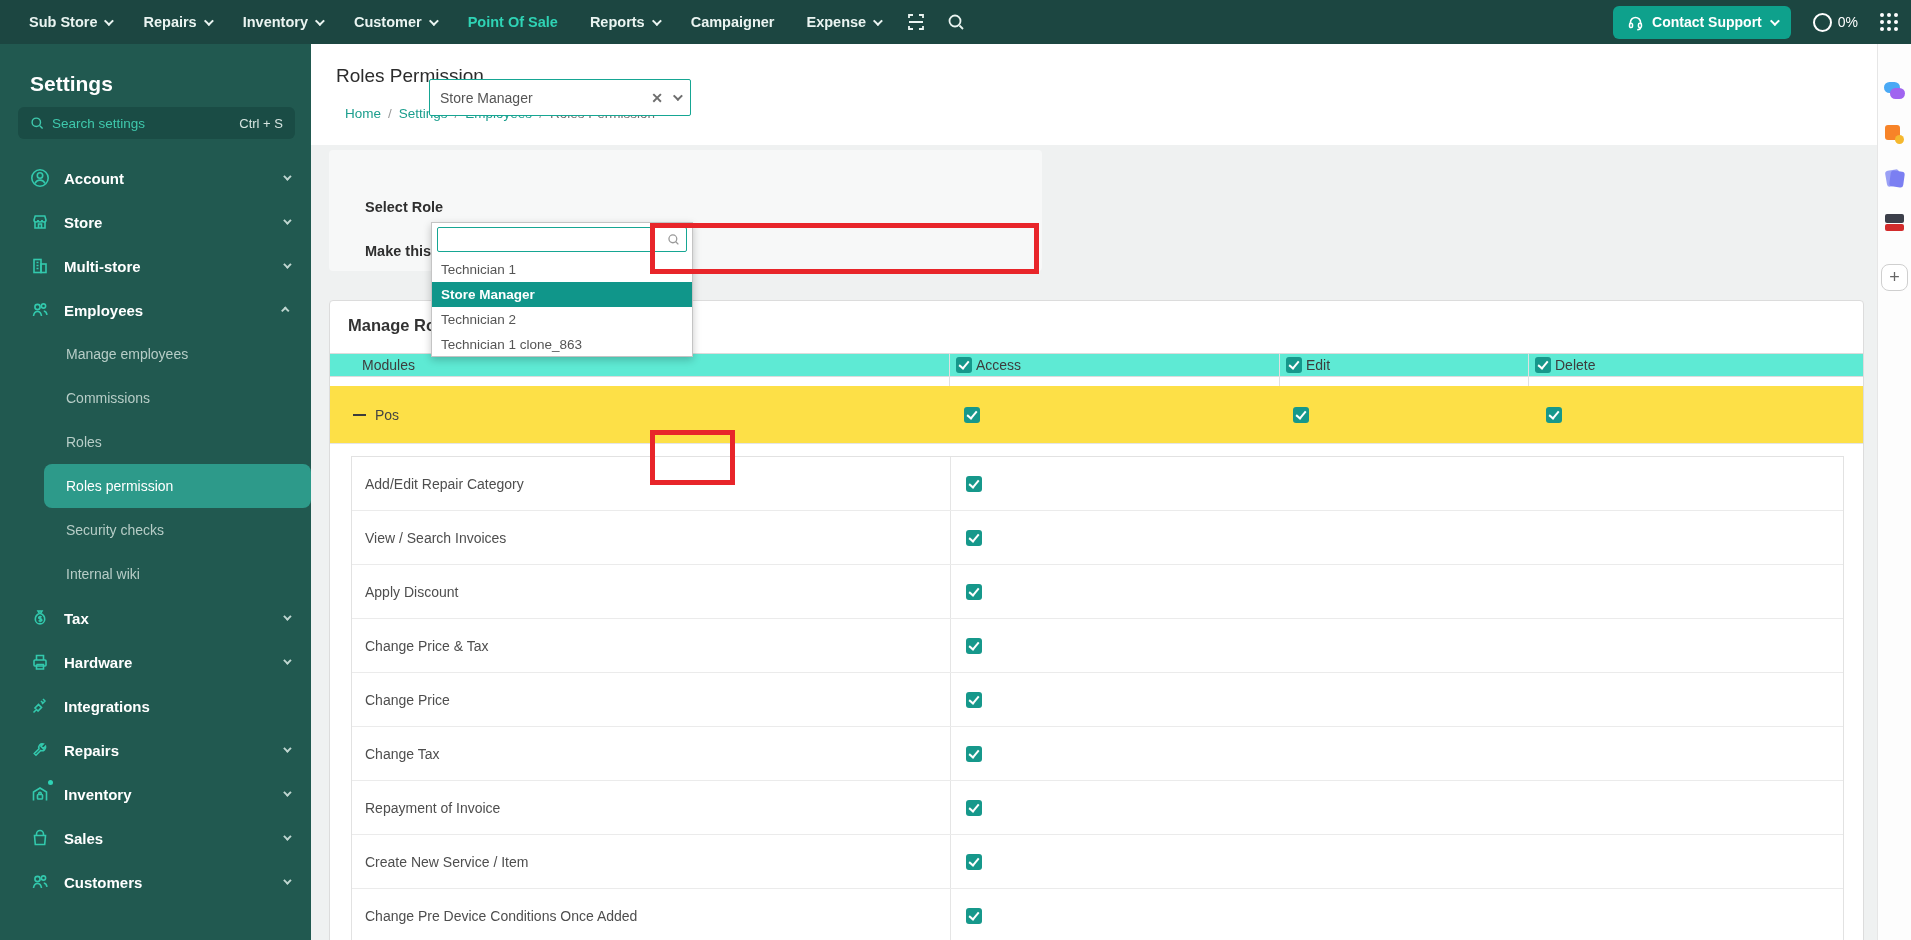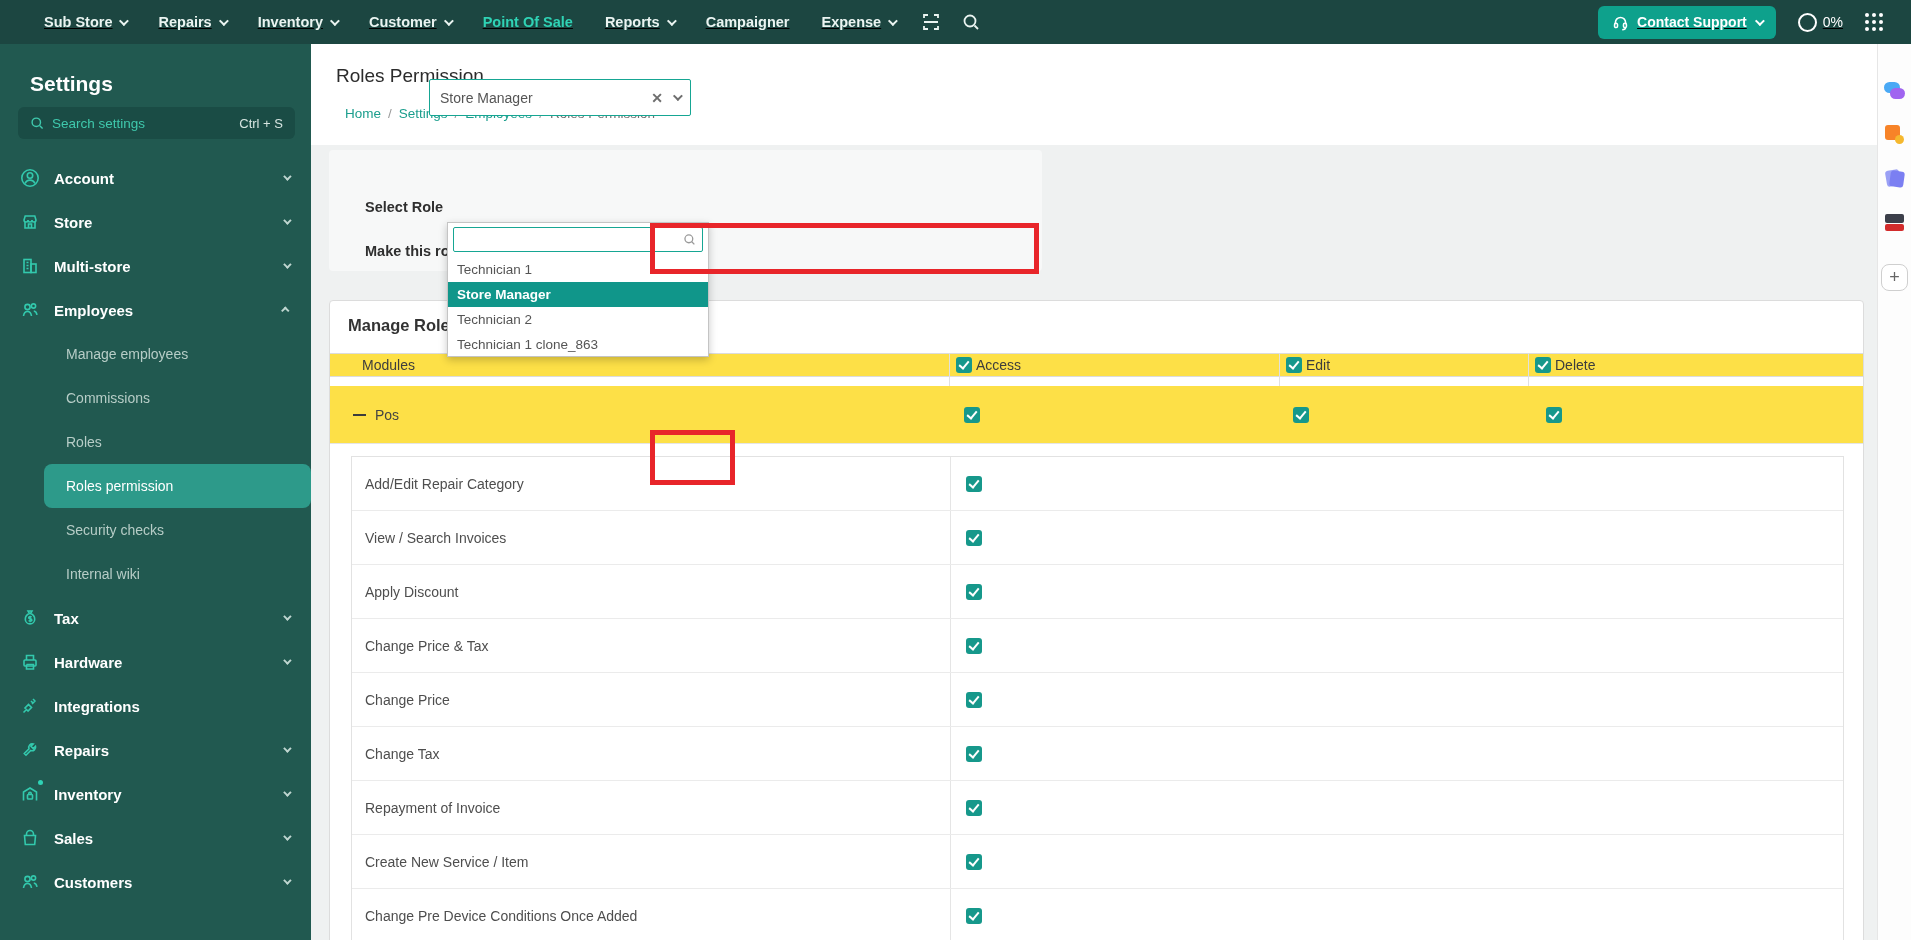--- a/index.html
+++ b/index.html
@@ -1,20 +1,20 @@
 <!DOCTYPE html>
 <html><head>
 <meta charset="utf-8">
 <style>
   * { margin:0; padding:0; box-sizing:border-box; }
   html,body { width:1911px; height:940px; overflow:hidden; font-family:"Liberation Sans", sans-serif; background:#eff1f1; }
   .app { position:relative; width:1911px; height:940px; }
 
   
-  .topnav { position:absolute; top:0; left:0; width:1911px; height:44px; background:#1c4641; display:flex; align-items:center; padding:0 28px; z-index:60;text-decoration:underline; }
+  .topnav { position:absolute; top:0; left:0; width:1911px; height:44px; background:#1c4641; display:flex; align-items:center; padding:0 13px; z-index:60; }
   .nav-item { display:flex; align-items:center; gap:7px; color:#eaf4f1; font-size:14.5px; font-weight:600; padding:0 16px; cursor:pointer; white-space:nowrap; }
   .nav-item.active { color:#2fd3b5; }
   .caret { width:7px; height:7px; border-right:2px solid currentColor; border-bottom:2px solid currentColor; transform:rotate(45deg) translateY(-2px); display:inline-block; }
   .caret.up { transform:rotate(-135deg) translateY(-1px); }
   .nav-icons { display:flex; align-items:center; gap:20px; margin-left:10px; }
   .nav-svg { width:20px; height:20px; stroke:#eaf4f1; fill:none; stroke-width:1.8; cursor:pointer; }
   .topnav-right { margin-left:auto; display:flex; align-items:center; gap:22px; }
   .support-btn { display:flex; align-items:center; gap:8px; background:#0ea18c; color:#fff; font-size:14px; font-weight:600; padding:8px 14px; border-radius:6px; border:none; cursor:pointer; }
   .support-btn .caret { border-color:#fff; }
   .usage { display:flex; align-items:center; gap:6px; color:#fff; font-size:14px; }
@@ -23,21 +23,21 @@
   .grid-icon i { width:4px; height:4px; background:#fff; border-radius:50%; }
 
   
   .sidebar { position:absolute; top:44px; left:0; width:311px; height:896px; background:#215950; overflow:hidden; }
   .sb-title { color:#fff; font-size:21px; font-weight:700; padding:28px 0 0 30px; }
   .sb-search { position:absolute; left:18px; right:16px; top:63px; height:32px; background:#1a4c45; border-radius:6px; display:flex; align-items:center; padding:0 12px; gap:8px; cursor:text; }
   .sb-search .q { width:14px; height:14px; stroke:#3fc9ad; fill:none; stroke-width:2; }
   .sb-search .ph { color:#3fc9ad; font-size:13.5px; flex:1; }
   .sb-search .kbd { color:#d7e5e1; font-size:13px; }
   .sb-nav { position:absolute; top:112px; left:0; right:0; }
-  .sb-item { height:44px; display:flex; align-items:center; gap:14px; padding:0 22px 0 20px; color:#fff; font-size:15px; font-weight:600; cursor:pointer; }
+  .sb-item { height:44px; display:flex; align-items:center; gap:14px; padding:0 22px 0 30px; color:#fff; font-size:15px; font-weight:600; cursor:pointer; }
   .sb-item svg { width:20px; height:20px; stroke:#33c9ad; fill:none; stroke-width:1.6; flex:none; }
   .sb-item .caret { margin-left:auto; border-color:#bfd6d0; width:6px; height:6px; }
   .sb-sub { height:44px; display:flex; align-items:center; color:#b7cdc7; font-size:14px; padding-left:66px; cursor:pointer; }
   .sb-sub.active { background:#2d9a8a; color:#fff; margin-left:44px; padding-left:22px; border-radius:8px; }
   .ico-wrap { position:relative; display:flex; }
   .notif-dot { position:absolute; top:-4px; right:-3px; width:5px; height:5px; border-radius:50%; background:#2fd3b5; }
 
   
   .rail { position:absolute; top:44px; right:0; width:34px; height:896px; background:#fdfdfd; border-left:1px solid #e6e6e6; z-index:5; }
   .rail-ico { width:22px; height:22px; margin:0 auto; position:relative; cursor:pointer; }
@@ -64,31 +64,31 @@
   
   .form-card { position:absolute; left:18px; top:106px; width:713px; height:121px; background:#f7f8f8; border-radius:4px; z-index:1; }
   .form-label { position:absolute; left:36px; font-size:14.5px; font-weight:600; color:#2f2f2f; }
   .lbl-role { top:49px; } .lbl-make { top:93px; }
   .select-box { position:absolute; left:118px; top:35px; width:262px; height:37px; background:#fff; border:1px solid #16a693; border-radius:2px; display:flex; align-items:center; padding:0 10px; cursor:pointer; z-index:2; }
   .select-box .val { font-size:14px; color:#555; flex:1; }
   .select-box .x { color:#6e6e6e; font-size:14px; font-weight:700; margin-right:10px; cursor:pointer; }
   .select-box .caret { border-color:#6e6e6e; }
 
   
-  .dropdown { position:absolute; left:136px; top:178px; width:262px; height:135px; background:#fff; border:1px solid #c4c4c4; box-shadow:0 3px 8px rgba(0,0,0,.22); z-index:30; }
+  .dropdown { position:absolute; left:120px; top:178px; width:262px; height:135px; background:#fff; border:1px solid #c4c4c4; box-shadow:0 3px 8px rgba(0,0,0,.22); z-index:30; }
   .dd-search { position:absolute; left:5px; top:4px; right:5px; height:25px; border:1px solid #16a693; border-radius:2px; background:#fff; }
   .dd-search svg { position:absolute; right:6px; top:5px; width:13px; height:13px; stroke:#999; fill:none; stroke-width:2; }
   .dd-opts { position:absolute; top:34px; left:0; right:0; }
   .dd-opt { height:25px; line-height:25px; padding-left:9px; font-size:13.5px; color:#555; cursor:pointer; }
   .dd-opt.selected { background:#10968a; color:#fff; font-weight:700; }
 
   
   .manage-card { position:absolute; left:18px; top:256px; width:1535px; height:700px; background:#fff; border:1px solid #dcdcdc; border-radius:4px 4px 0 0; }
   .manage-title { position:absolute; left:18px; top:15px; font-size:16.5px; font-weight:700; color:#333; }
-  .thead { position:absolute; left:0; top:52px; width:100%; height:24px; background:#fde047; border-top:1px solid #dcdcdc; border-bottom:1px solid #dcdcdc; }
+  .thead { position:absolute; left:0; top:52px; width:100%; height:24px; background:#5eead4; border-top:1px solid #dcdcdc; border-bottom:1px solid #dcdcdc; }
   .th { position:absolute; top:0; height:100%; display:flex; align-items:center; font-size:14px; color:#3d3d3d; }
   .th-modules { left:32px; }
   .col-line { position:absolute; top:52px; width:1px; background:#e0e0e0; height:91px; }
   .cl1 { left:619px; } .cl2 { left:949px; } .cl3 { left:1198px; }
   .pos-row { position:absolute; left:0; top:85px; width:100%; height:58px; background:#fde047; border-bottom:1px solid #e5e5e5; }
   .minus-toggle { position:absolute; left:23px; top:28px; width:13px; height:2px; background:#3c3c3c; cursor:pointer; }
   .pos-label { position:absolute; left:45px; top:21px; font-size:14px; color:#444; }
   .cb { width:16px; height:16px; background:#16988b; border-radius:3px; position:relative; display:inline-block; cursor:pointer; flex:none; }
   .cb::after { content:""; position:absolute; left:5px; top:2px; width:4px; height:8px; border-right:2px solid #fff; border-bottom:2px solid #fff; transform:rotate(40deg); }
   .th .cb { margin-right:4px; }

